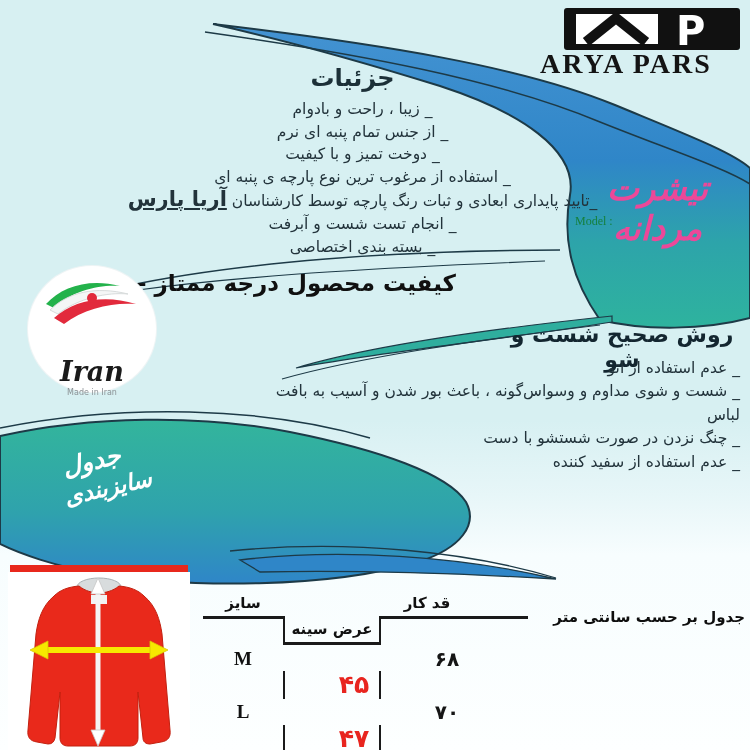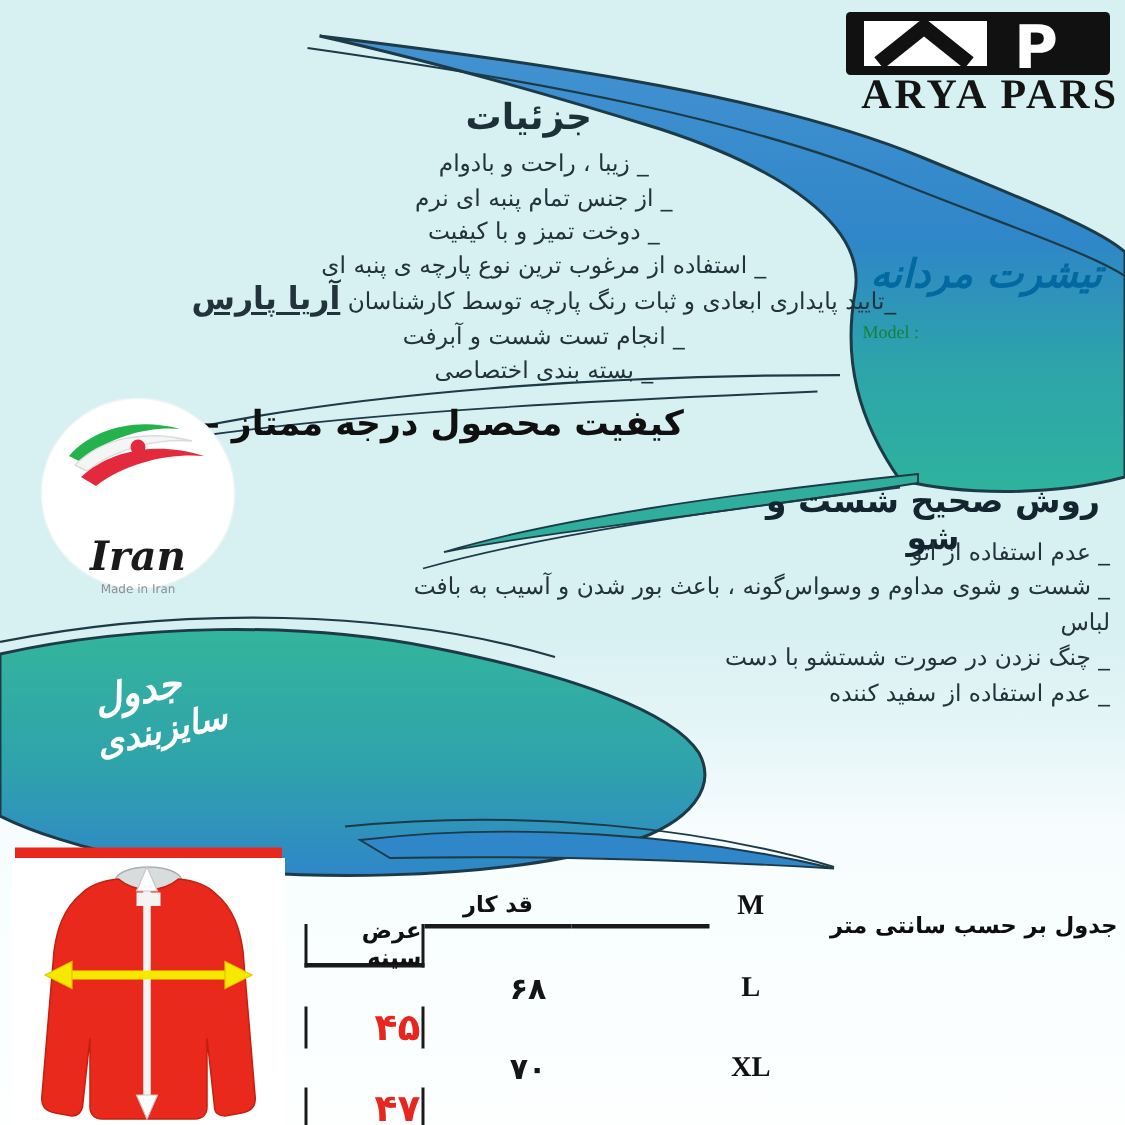--- a/index.html
+++ b/index.html
@@ -4,32 +4,32 @@
 <style>
   html,body{margin:0;padding:0;}
   body{width:750px;height:750px;overflow:hidden;position:relative;
        font-family:"DejaVu Sans","Liberation Sans",sans-serif;
        background:linear-gradient(180deg,#d7f0f2 0%,#d7f0f2 56%,#e7f6f8 66%,#f7fdfe 74%,#fdffff 100%);}
   .abs{position:absolute;}
   #deco{left:0;top:0;z-index:0;}
   .layer{z-index:2;}
   
   .logo-box{right:10px;top:8px;width:176px;height:42px;}
-  .brand-name{right:4px;top:48px;width:206px;text-align:right;
+  .brand-name{right:4px;top:48px;width:206px;text-align:left;
               font-family:"Liberation Serif","DejaVu Serif",serif;
               font-size:28px;letter-spacing:2px;color:#141414;font-weight:600;}
   
   .details-heading{left:300px;top:64px;width:105px;text-align:center;
                    font-size:24px;font-weight:bold;color:#1c3038;}
   .details-list{left:95px;top:98px;width:535px;direction:rtl;text-align:center;
                 font-size:15.5px;line-height:22.6px;color:#22333b;font-weight:500;}
   .details-list .brand-em{font-size:21px;font-weight:600;text-decoration:underline;}
   
-  .product-title{right:5px;top:168px;width:175px;text-align:center;color:#0369a1;
-                 font-size:26px;font-weight:bold;font-style:italic;direction:rtl;}
+  .product-title{right:5px;top:168px;width:175px;text-align:center;color:#ec4899;
+                 font-size:34px;font-weight:bold;font-style:italic;direction:rtl;}
   .model-label{left:575px;top:214px;color:#15803d;font-size:12px;
                font-family:"Liberation Serif","DejaVu Serif",serif;}
   
   .quality-line{left:135px;top:270px;direction:ltr;font-size:23px;font-weight:bold;color:#101010;}
   
   .iran-badge{left:28px;top:266px;width:128px;height:126px;background:#ffffff;border-radius:50%;
               box-shadow:0 0 0 1px #eef4f5;text-align:center;}
   .iran-name{margin-top:92px;font-family:"DejaVu Serif","Liberation Serif",serif;
              font-style:italic;font-weight:bold;font-size:27px;color:#1a1a1a;line-height:1;}
   .iran-caption{font-size:8px;color:#8a9094;margin-top:3px;}
@@ -157,20 +157,21 @@
     <line x1="90" y1="18" x2="90" y2="168" stroke="#f4f4f4" stroke-width="5"></line>
     <polygon points="90,6 83,22 97,22" fill="#ffffff" stroke="#c7c7c7" stroke-width="0.8"></polygon>
     <polygon points="90,174 83,158 97,158" fill="#ffffff" stroke="#c7c7c7" stroke-width="0.8"></polygon>
     <line x1="34" y1="78" x2="148" y2="78" stroke="#f7e800" stroke-width="6"></line>
     <polygon points="22,78 40,69 40,87" fill="#f7e800" stroke="#d8c900" stroke-width="0.8"></polygon>
     <polygon points="160,78 142,69 142,87" fill="#f7e800" stroke="#d8c900" stroke-width="0.8"></polygon>
   </svg>
 </div>
 
 <div class="abs size-table">
+  <div class="th">سایز</div>
   <div class="th col-mid">عرض سینه</div>
   <div class="th">قد کار</div>
   <div class="th"></div>
 
   <div class="td size-cell">M</div>
   <div class="td col-mid chest-cell">۴۵</div>
   <div class="td len-cell">۶۸</div>
   <div class="td"></div>
 
   <div class="td size-cell">L</div>

